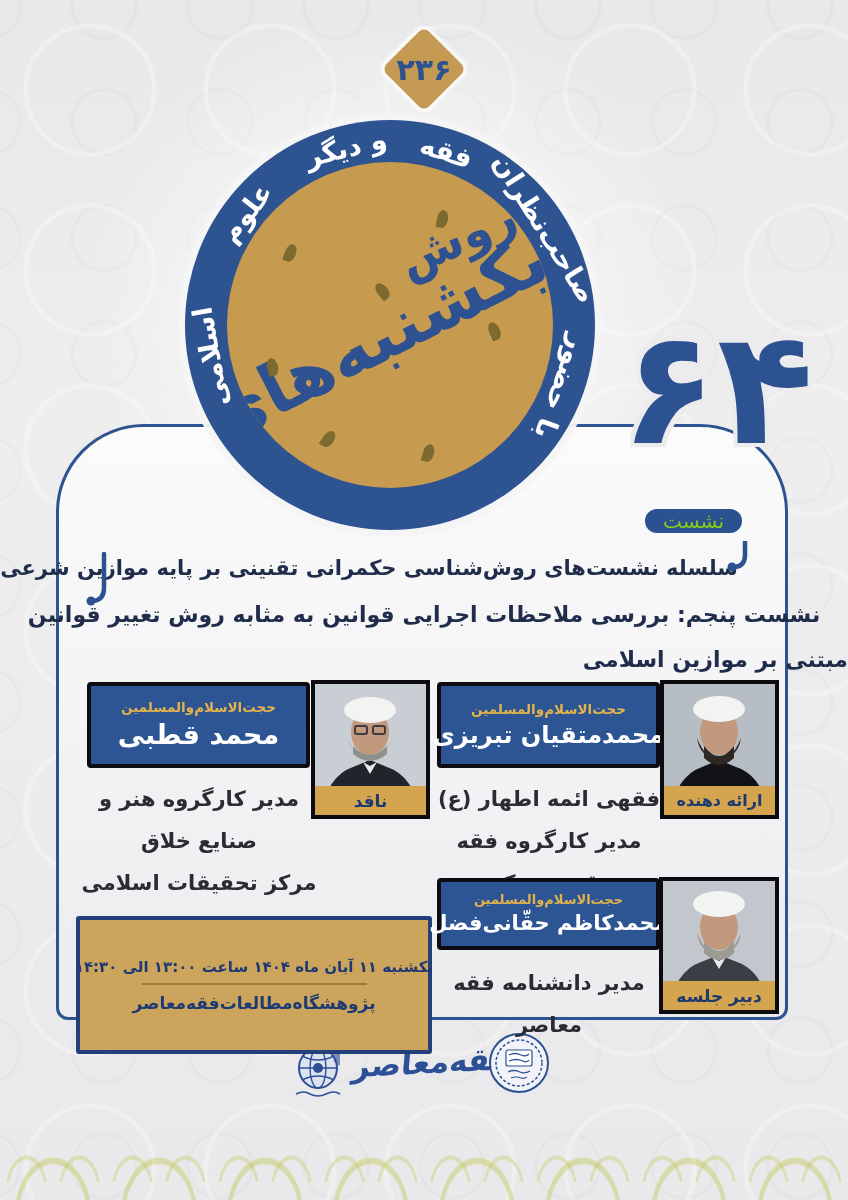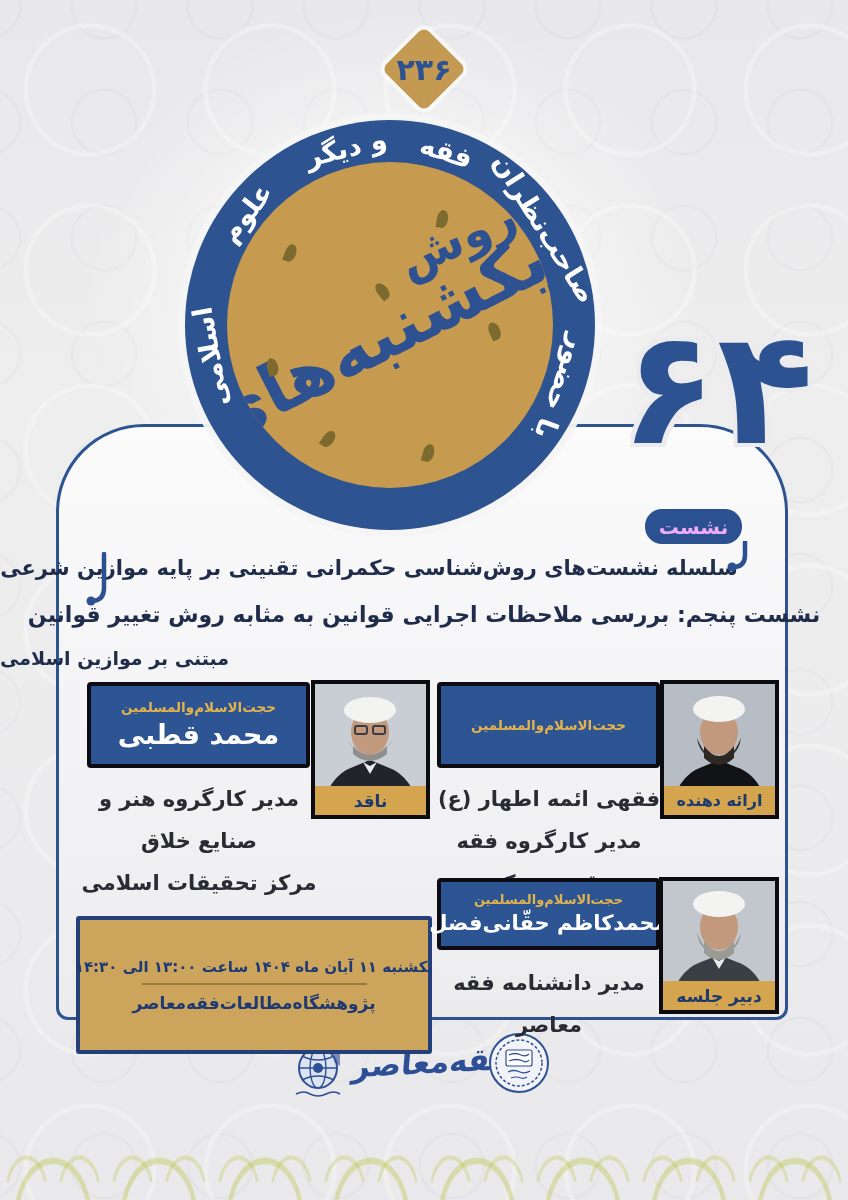--- a/index.html
+++ b/index.html
@@ -44,29 +44,29 @@
     color:#2d5292;font-weight:bold;font-size:158px;line-height:200px;text-align:center;
     text-shadow:3px 0 0 #ecebee,-3px 0 0 #ecebee,0 3px 0 #ecebee,0 -3px 0 #ecebee,
       4px 4px 0 #ecebee,-4px -4px 0 #ecebee,4px -4px 0 #ecebee,-4px 4px 0 #ecebee;}
 
   
   .frame{position:absolute;left:56px;top:424px;width:732px;height:596px;z-index:1;
     border:3px solid #2e5391;border-radius:88px 88px 12px 12px;
     background:linear-gradient(180deg,#fbfbfc 0%,#f2f2f4 60%,#ececef 100%);}
 
   
-  .badge{position:absolute;left:645px;top:509px;width:97px;height:35px;background:#2b5190;
-    border-radius:17px;color:#f0abfc;font-weight:bold;font-size:20px;display:flex;align-items:center;
+  .badge{position:absolute;left:645px;top:509px;width:97px;height:24px;background:#2b5190;
+    border-radius:17px;color:#84cc16;font-weight:normal;font-size:20px;display:flex;align-items:center;
     justify-content:center;z-index:5;direction:rtl;}
   .connector{position:absolute;z-index:5;}
 
   .headline{position:absolute;z-index:4;color:#1f2c4a;font-weight:bold;direction:rtl;white-space:nowrap;}
   .h-series{right:110px;top:556px;font-size:21px;}
   .h-title{left:0;right:0;top:602px;text-align:center;font-size:22px;}
-  .h-sub{left:0;right:0;top:647px;text-align:left;font-size:19px;}
+  .h-sub{left:0;right:0;top:647px;text-align:right;font-size:22px;}
 
   
   .tbox{position:absolute;z-index:4;background:#2e5593;border:4px solid #0c0c12;border-radius:4px;
     display:flex;flex-direction:column;align-items:center;justify-content:center;direction:rtl;}
   .tbox .hon{color:#e2b24c;font-weight:bold;font-size:13.5px;line-height:1.1;}
   .tbox .nm{color:#ffffff;font-weight:bold;margin-top:5px;line-height:1.1;white-space:nowrap;}
   .desc{position:absolute;z-index:4;color:#2b2b33;font-weight:bold;font-size:21px;
     text-align:center;direction:rtl;line-height:2.0;}
   .photo{position:absolute;z-index:4;border:4px solid #0c0c10;background:#c9ced4;overflow:hidden;}
   .photo svg{display:block;}
@@ -157,20 +157,21 @@
     </svg>
     <div class="role">ناقد</div>
   </div>
   <div class="desc" style="left:80px;top:778px;width:238px;">
     <div>مدیر کارگروه هنر و صنایع خلاق</div>
     <div>مرکز تحقیقات اسلامی مجلس</div>
   </div>
 
   <div class="tbox" style="left:437px;top:682px;width:223px;height:86px;">
     <span class="hon">حجت‌الاسلام‌والمسلمین</span>
+    <span class="nm" style="font-size:24px;">محمدمتقیان تبریزی</span>
   </div>
   <div class="photo" style="left:660px;top:680px;width:119px;height:139px;">
     <svg width="111" height="131" viewBox="0 0 111 131">
       <rect width="111" height="131" fill="#b7bdc5"></rect>
       <path d="M 6 131 Q 12 92 38 83 L 55 76 L 72 83 Q 99 92 105 131 Z" fill="#121316"></path>
       <ellipse cx="55" cy="48" rx="19" ry="23" fill="#c2997c"></ellipse>
       <path d="M 33 54 Q 42 76 55 76 Q 68 76 77 54 Q 74 74 55 76 Q 36 74 33 54 Z" fill="#2d2822"></path>
       <path d="M 40 62 Q 55 82 70 62 L 70 74 Q 55 88 40 74 Z" fill="#2d2822"></path>
       <ellipse cx="55" cy="25" rx="26" ry="13" fill="#f3f3f1"></ellipse>
     </svg>

